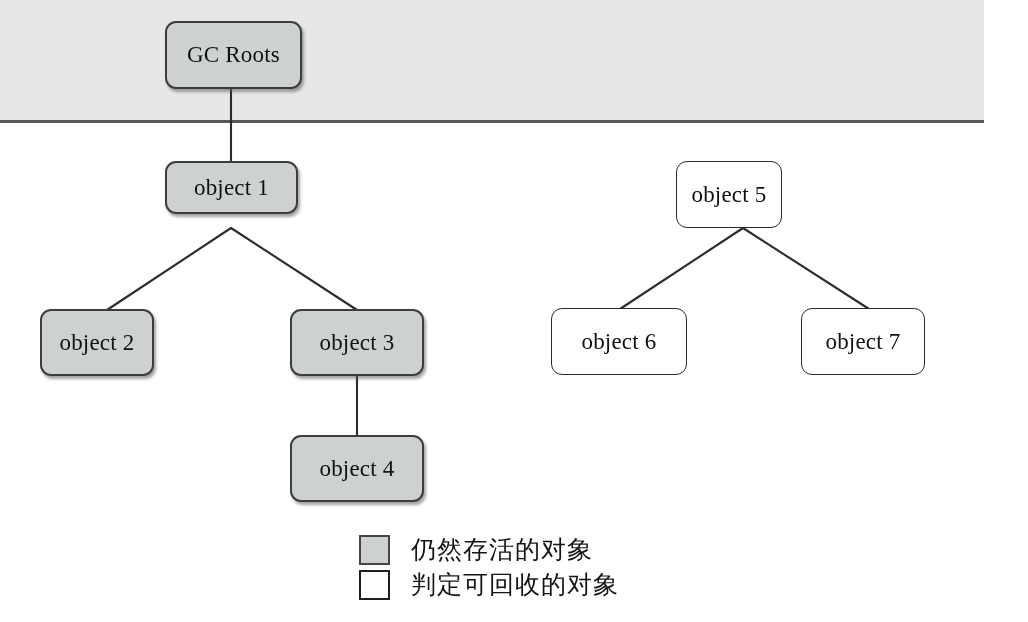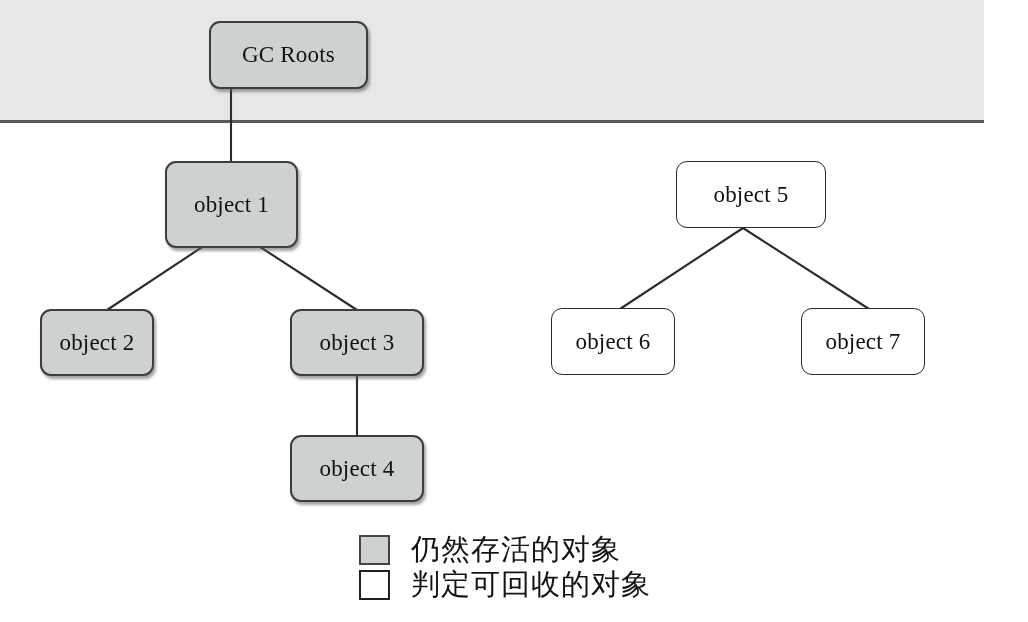--- a/index.html
+++ b/index.html
@@ -98,21 +98,21 @@
   .legend-swatch.alive {
     background: #cdd1d1;
     border: 2.5px solid #444444;
   }
   .legend-swatch.garbage {
     background: #ffffff;
     border: 2.5px solid #1f1f1f;
   }
   .legend-label {
     margin-left: 21px;
-    font-size: 29px;
+    font-size: 25px;
     color: #141414;
     font-family: "DejaVu Serif", "Liberation Serif", serif;
     letter-spacing: 1px;
     white-space: nowrap;
   }
 </style>
 </head>
 <body>
 
 <div id="canvas">
@@ -125,39 +125,39 @@
         <line x1="231" y1="89" x2="231" y2="162"></line>
         <line x1="231" y1="228" x2="107" y2="310"></line>
         <line x1="231" y1="228" x2="357" y2="310"></line>
         <line x1="357" y1="376" x2="357" y2="436"></line>
         <line x1="743" y1="228" x2="620" y2="309"></line>
         <line x1="743" y1="228" x2="869" y2="309"></line>
       </g>
   </svg>
 
   <div id="node-layer">
-      <div class="node alive" style="left: 165px; top: 21px; width: 159px; height: 68px; margin-left: 44px;">
+      <div class="node alive" style="left: 165px; top: 21px; width: 137px; height: 68px;">
         <span>GC Roots</span>
       </div>
-      <div class="node alive" style="left: 165px; top: 161px; width: 133px; height: 87px;">
+      <div class="node alive" style="left: 165px; top: 161px; width: 133px; height: 53px;">
         <span>object 1</span>
       </div>
       <div class="node alive" style="left: 40px; top: 309px; width: 114px; height: 67px;">
         <span>object 2</span>
       </div>
       <div class="node alive" style="left: 290px; top: 309px; width: 134px; height: 67px;">
         <span>object 3</span>
       </div>
       <div class="node alive" style="left: 290px; top: 435px; width: 134px; height: 67px; justify-content: center;">
         <span>object 4</span>
       </div>
-      <div class="node garbage" style="left: 676px; top: 161px; width: 150px; height: 67px;">
+      <div class="node garbage" style="left: 676px; top: 161px; width: 106px; height: 67px;">
         <span>object 5</span>
       </div>
-      <div class="node garbage" style="left: 551px; top: 308px; width: 124px; height: 67px;">
+      <div class="node garbage" style="left: 551px; top: 308px; width: 136px; height: 67px;">
         <span>object 6</span>
       </div>
       <div class="node garbage" style="left: 801px; top: 308px; width: 124px; height: 67px;">
         <span>object 7</span>
       </div>
     </div>
 
   <div class="legend">
     <div class="legend-row">
       <span class="legend-swatch alive"></span>

